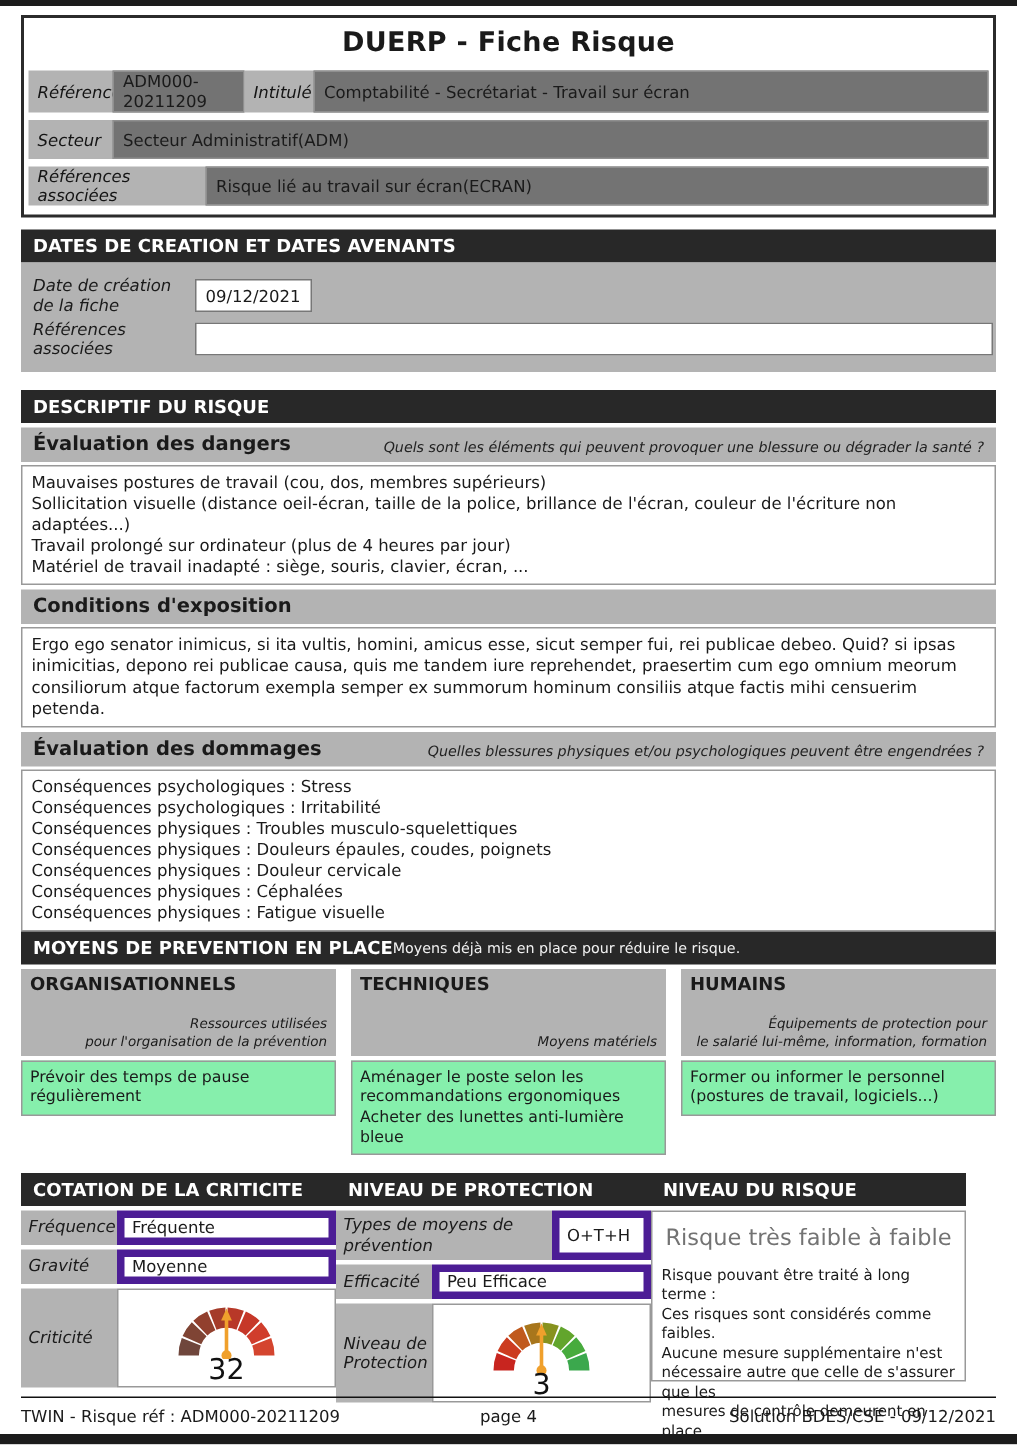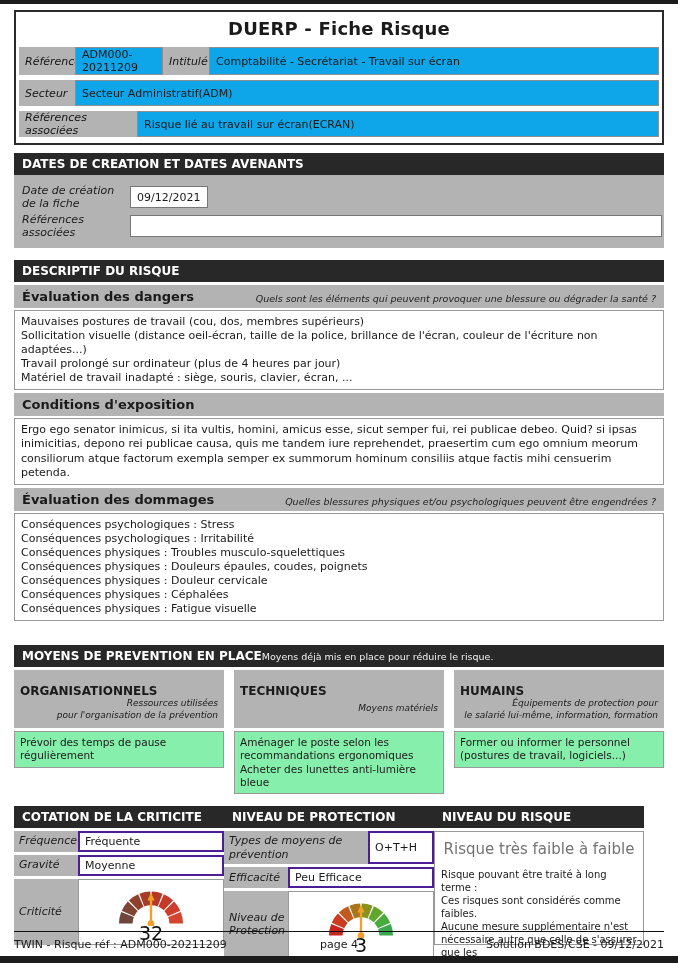--- a/index.html
+++ b/index.html
@@ -13,21 +13,21 @@
   .edge-bar.top { top:0; height:4px; }
   .edge-bar.bottom { bottom:0; height:7px; }
   .content { position:absolute; left:14px; top:10px; width:650px; }
 
   
   .title-box { border:2px solid #2b2b2b; background:#fff; padding:4px 2px 6px 2px; }
   .doc-title { text-align:center; font-size:18px; font-weight:bold; padding:2px 0 8px 0; letter-spacing:.2px; }
   .field-row { display:flex; align-items:stretch; margin:0 1px 5px 1px; }
   .field-row:last-child { margin-bottom:0; }
   .lbl { background:#b3b3b3; font-style:italic; font-size:11px; display:flex; align-items:center; padding:0 6px; color:#141414; }
-  .val { background:#0ea5e9; border:1px solid #8f8f8f; font-size:11px; display:flex; align-items:center; padding:0 6px; min-height:26px; }
+  .val { background:#737373; border:1px solid #8f8f8f; font-size:11px; display:flex; align-items:center; padding:0 6px; min-height:26px; }
   .w-ref { width:56px; } .w-refval { width:88px; } .w-int { width:46px; }
   .grow { flex:1; }
 
   
   .sec-bar { background:#282828; color:#fff; font-weight:bold; font-size:12px;
              padding:4px 8px; display:flex; justify-content:flex-start; align-items:center; }
   .sec-bar .bar-hint { font-weight:normal; font-size:9.5px; color:#f2f2f2; }
 
   
   .dates-body { background:#b3b3b3; padding:6px 0 6px 0; }
@@ -39,31 +39,31 @@
   
   .sub-bar { background:#b3b3b3; margin-top:3px; padding:4px 8px; display:flex; justify-content:space-between; align-items:flex-end; }
   .sub-bar .sub-title { font-weight:bold; font-size:13px; }
   .sub-bar .sub-hint { font-style:italic; font-size:9.5px; color:#222; text-align:right; }
   .text-box { background:#fff; border:1px solid #999; margin-top:2px; padding:4px 6px; font-size:11px; line-height:1.28; }
   .text-box div { margin:0; }
 
   
   .cols { display:flex; gap:10px; margin-top:3px; }
   .col { width:210px; }
-  .col-head { background:#b3b3b3; height:58px; padding:14px 6px; display:flex; flex-direction:column; justify-content:space-between; }
+  .col-head { background:#b3b3b3; height:58px; padding:3px 6px; display:flex; flex-direction:column; justify-content:space-between; }
   .col-head .col-title { font-weight:bold; font-size:12px; }
   .col-head .col-sub { font-style:italic; font-size:9px; text-align:right; white-space:pre-line; line-height:1.3; }
   .col-body { background:#86efac; border:1px solid #999; margin-top:3px; padding:4px 5px; font-size:10.5px; line-height:1.25; min-height:34px; }
 
   
   .panels { display:flex; margin-top:12px; }
   .panel { width:210px; }
   .p-row { display:flex; margin-top:3px; align-items:stretch; }
   .p-lbl { background:#b3b3b3; font-style:italic; font-size:11px; padding:3px 5px; display:flex; align-items:center; white-space:pre-line; line-height:1.25; }
-  .p-val { background:#fff; border:2px solid #4c1d95; font-size:11px; display:flex; align-items:center; padding:0 5px; flex:1; min-height:21px; }
+  .p-val { background:#fff; border:5px solid #4c1d95; font-size:11px; display:flex; align-items:center; padding:0 5px; flex:1; min-height:21px; }
   .w-p1lbl { width:64px; }
   .gauge-cell { flex:1; background:#fff; border:1px solid #999; display:flex; flex-direction:column; align-items:center; justify-content:flex-end; padding:2px 0 1px 0; height:66px; }
   .gauge-num { font-size:19px; color:#111; line-height:1; margin-top:-6px; }
   .risk-box { background:#fff; border:1px solid #999; margin-top:3px; height:114px; padding:4px 6px; }
   .risk-level { font-size:15px; text-align:center; margin:4px 0 10px 0; color:#737373; }
   .risk-desc { font-size:10px; line-height:1.3; white-space:pre-line; }
 
   
   .footer { position:absolute; left:14px; width:650px; bottom:12px; }
   .footer-line { border-top:1.5px solid #111; margin-bottom:6px; }
@@ -138,21 +138,21 @@
     <div class="text-box">
       <div>Conséquences psychologiques : Stress</div>
       <div>Conséquences psychologiques : Irritabilité</div>
       <div>Conséquences physiques : Troubles musculo-squelettiques</div>
       <div>Conséquences physiques : Douleurs épaules, coudes, poignets</div>
       <div>Conséquences physiques : Douleur cervicale</div>
       <div>Conséquences physiques : Céphalées</div>
       <div>Conséquences physiques : Fatigue visuelle</div>
     </div>
 
-    <div class="sec-bar" style="margin-top:24px;">
+    <div class="sec-bar" style="margin-top:0;">
       <span>MOYENS DE PREVENTION EN PLACE</span>
       <span class="bar-hint">Moyens déjà mis en place pour réduire le risque.</span>
     </div>
     <div class="cols">
       <div class="col">
         <div class="col-head">
           <div class="col-title">ORGANISATIONNELS</div>
           <div class="col-sub">Ressources utilisées
 pour l'organisation de la prévention</div>
         </div>

